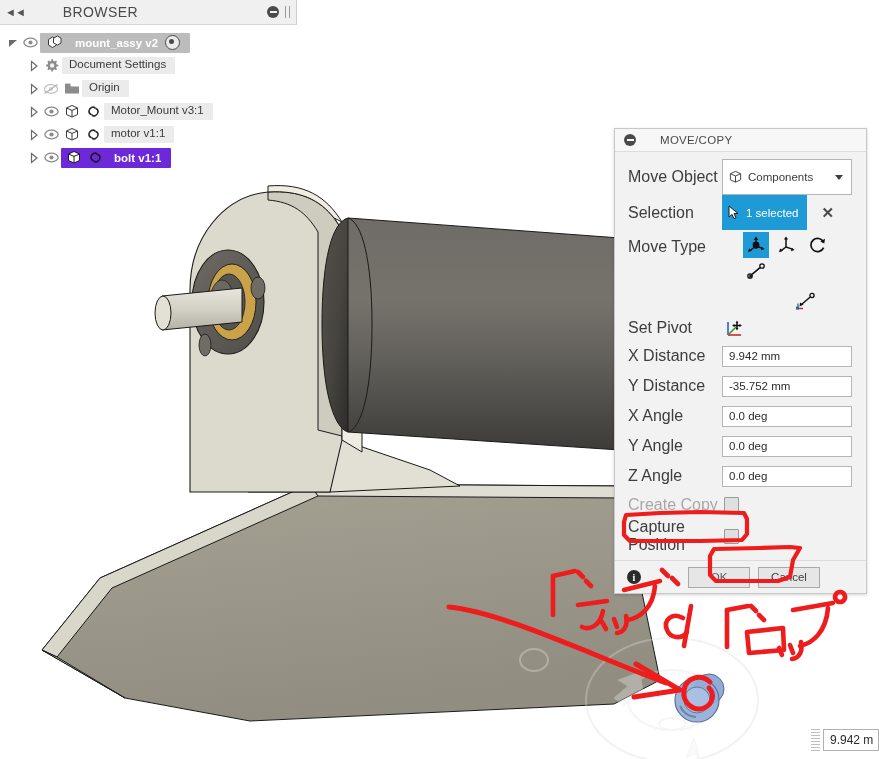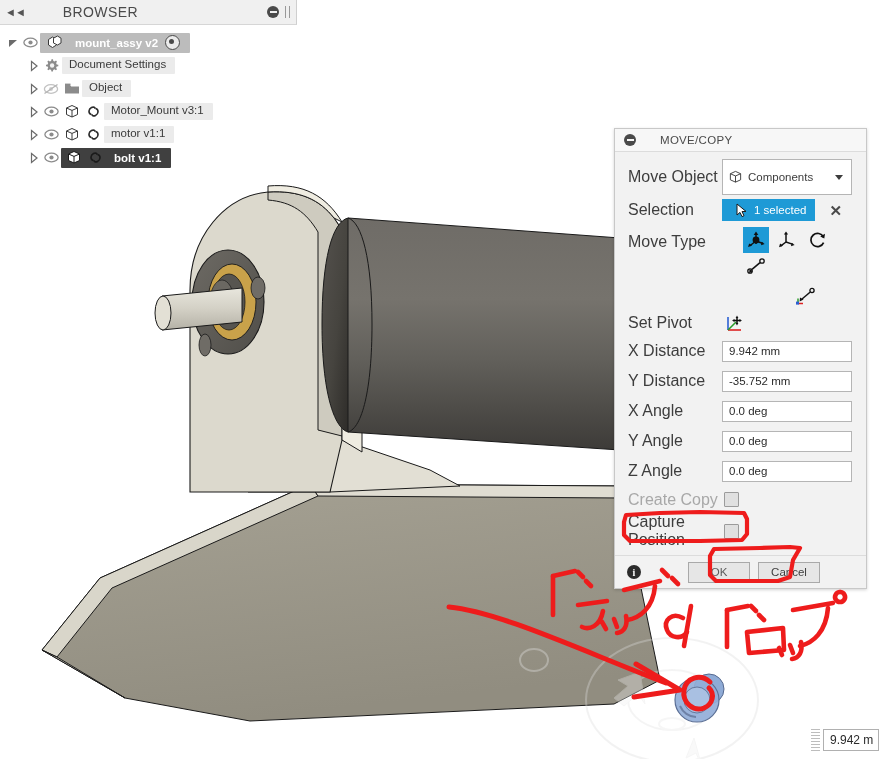--- a/index.html
+++ b/index.html
@@ -101,21 +101,21 @@
     height: 20px;
     padding-right: 8px;
   }
   .row-chip.root {
     background: #bcbcbc;
     color: #ffffff;
     font-weight: bold;
     padding-right: 10px;
   }
   .row-chip.selected {
-    background: #404040;
+    background: #6d28d9;
     color: #ffffff;
     font-weight: bold;
     padding-right: 10px;
   }
   .row-chip .txt { padding-left: 8px; }
   .row-chip.root .txt { padding-left: 10px; }
 
   .radio-dot {
     width: 13px; height: 13px; border-radius: 50%;
     border: 1.6px solid #4a4a4a; margin-left: 7px;
@@ -188,21 +188,21 @@
   .caret {
     width: 0; height: 0;
     border-left: 4px solid transparent;
     border-right: 4px solid transparent;
     border-top: 5px solid #3d3d3d;
     margin-right: 3px;
   }
   .sel-chip {
     display: flex; align-items: center;
     background: #1e9ad6; color: #fff;
-    height: 22px; padding: 0 9px 0 13px;
+    height: 35px; padding: 0 9px 0 5px;
     font-size: 11.5px;
   }
   .sel-chip .txt { padding-left: 5px; }
   .x-btn {
     margin-left: 14px; font-size: 15px; color: #4a4a4a;
     line-height: 1; font-weight: bold;
   }
   .mtype-grid {
     flex: 1; display: flex; flex-wrap: wrap; gap: 0;
   }
@@ -428,21 +428,21 @@
             <circle cx="8" cy="6" r="2" fill="#cfcfcf"></circle>
             <line x1="1.5" y1="10.5" x2="14.5" y2="1.5" stroke="#b5b5b5" stroke-width="1.4"></line>
           </svg>
         </span>
         <span class="icon-box">
           <svg width="16" height="13" viewBox="0 0 16 13">
             <path d="M1 3 L6 3 L7.2 4.5 L15 4.5 L15 11.5 L1 11.5 Z" fill="#8b8b8b"></path>
             <rect x="1" y="1.6" width="5.5" height="1.6" fill="#8b8b8b"></rect>
           </svg>
         </span>
-        <span class="row-label">Object</span>
+        <span class="row-label">Origin</span>
       </div>
 
       <div class="tree-row" style="padding-left:27px;">
         <span class="arrow">
           <svg width="14" height="14" viewBox="0 0 14 14">
               <path d="M4.5 2.5 L10 7 L4.5 11.5 Z" fill="none" stroke="#6b6b6b" stroke-width="1.2"></path>
             </svg>
         </span>
         <span class="eye">
           <svg width="15" height="11" viewBox="0 0 15 11">

